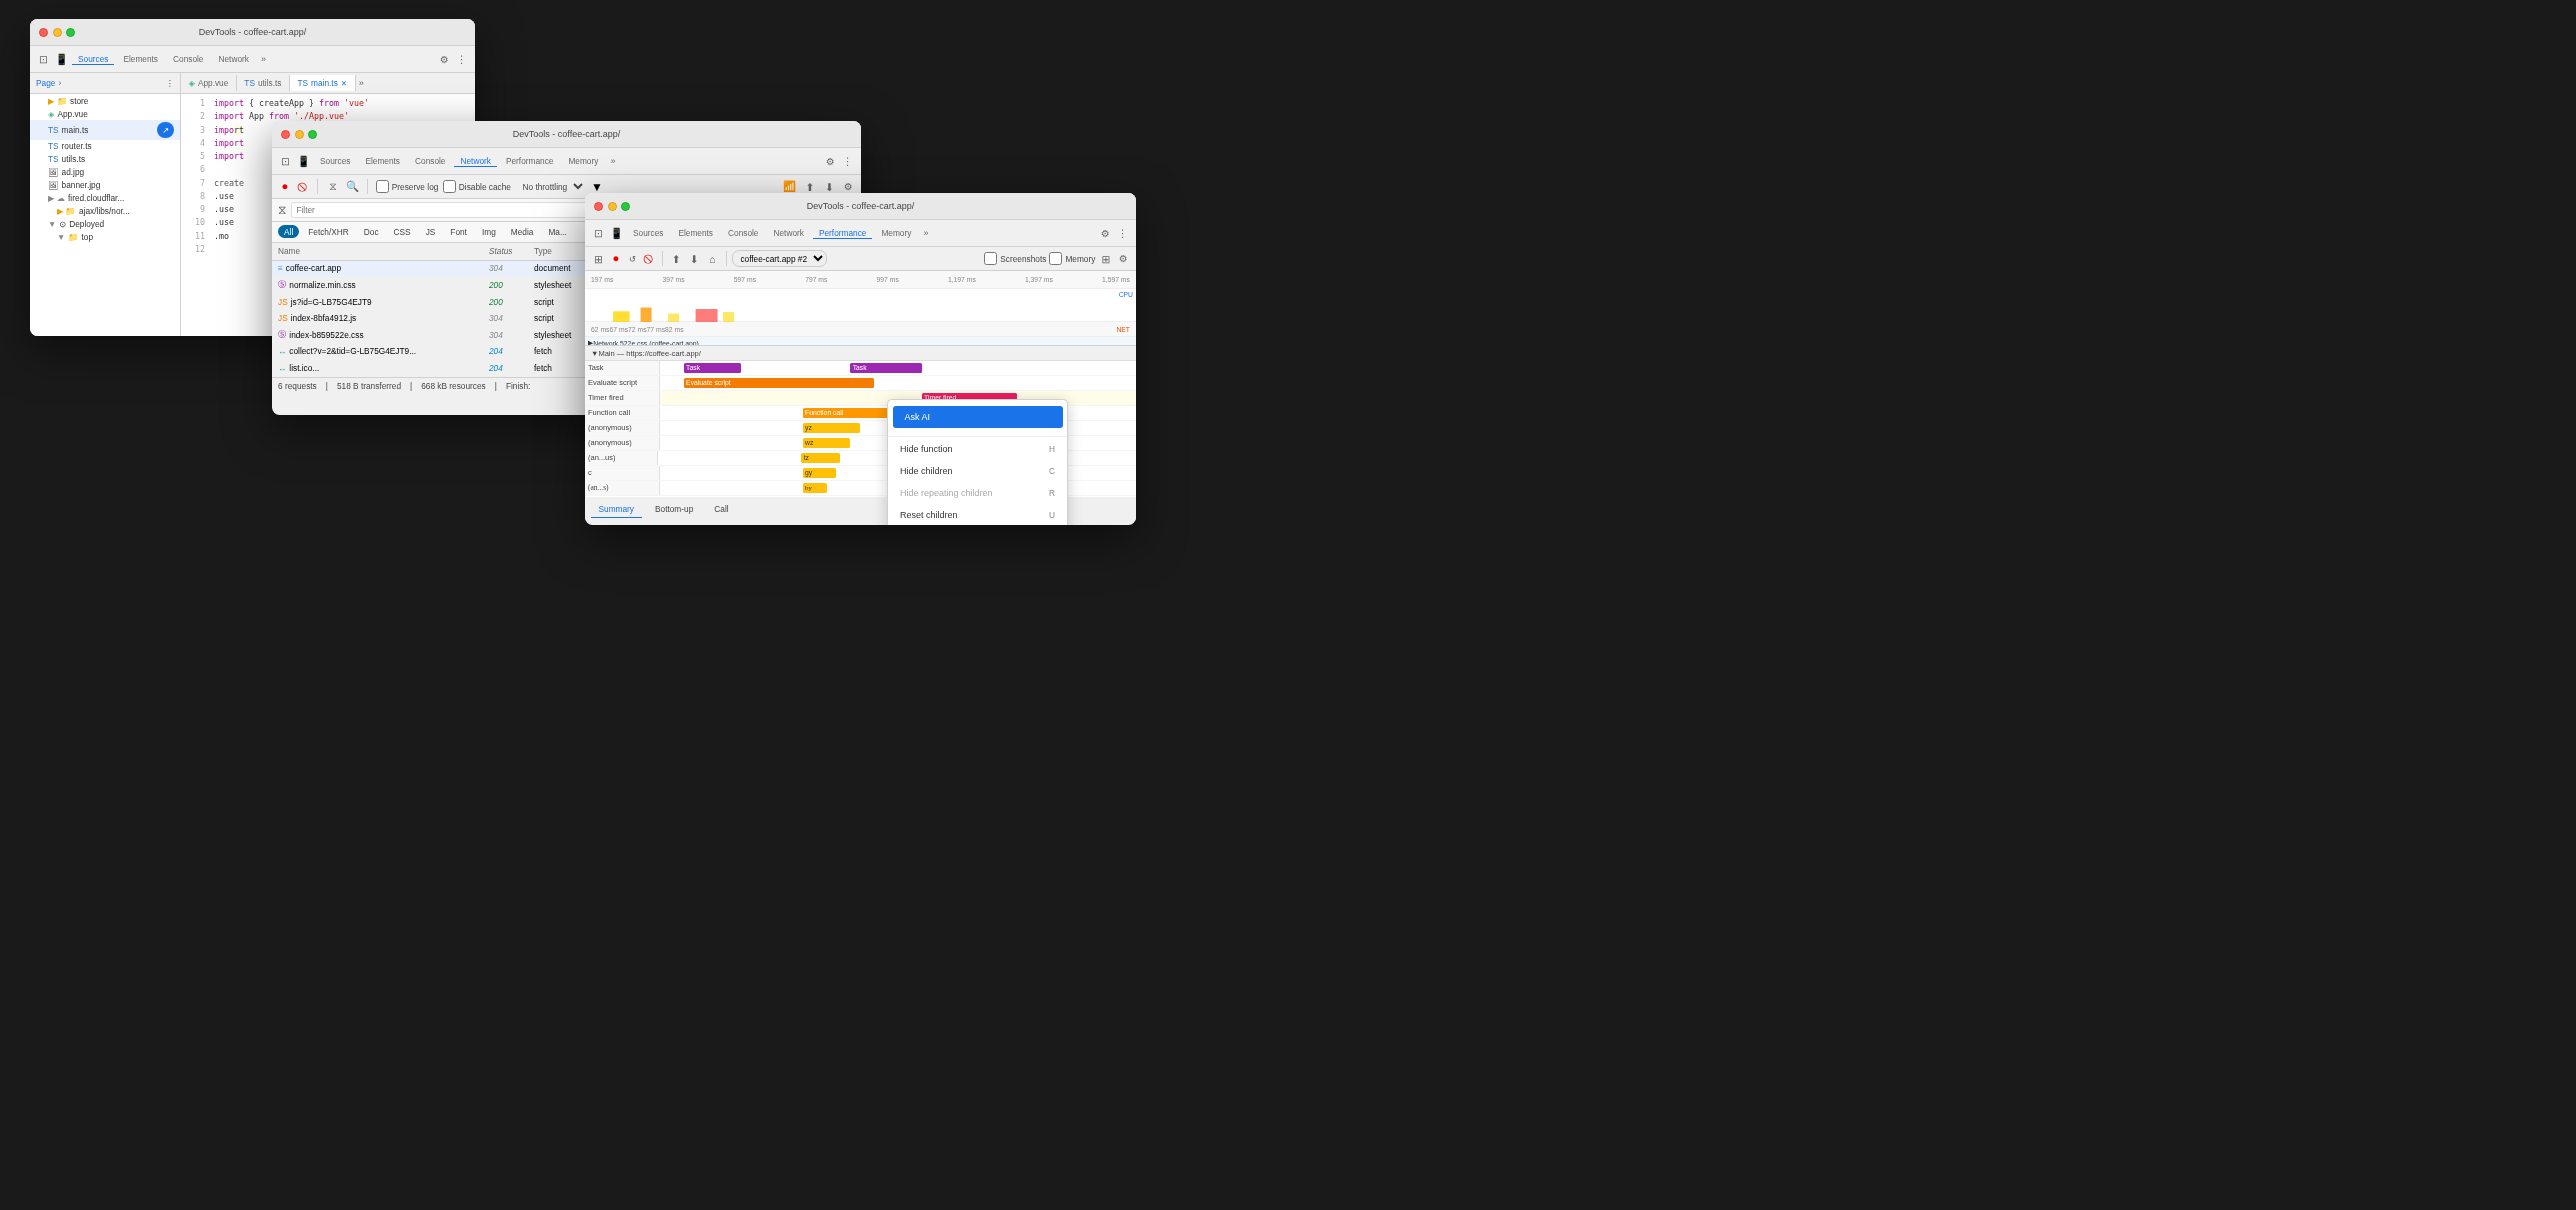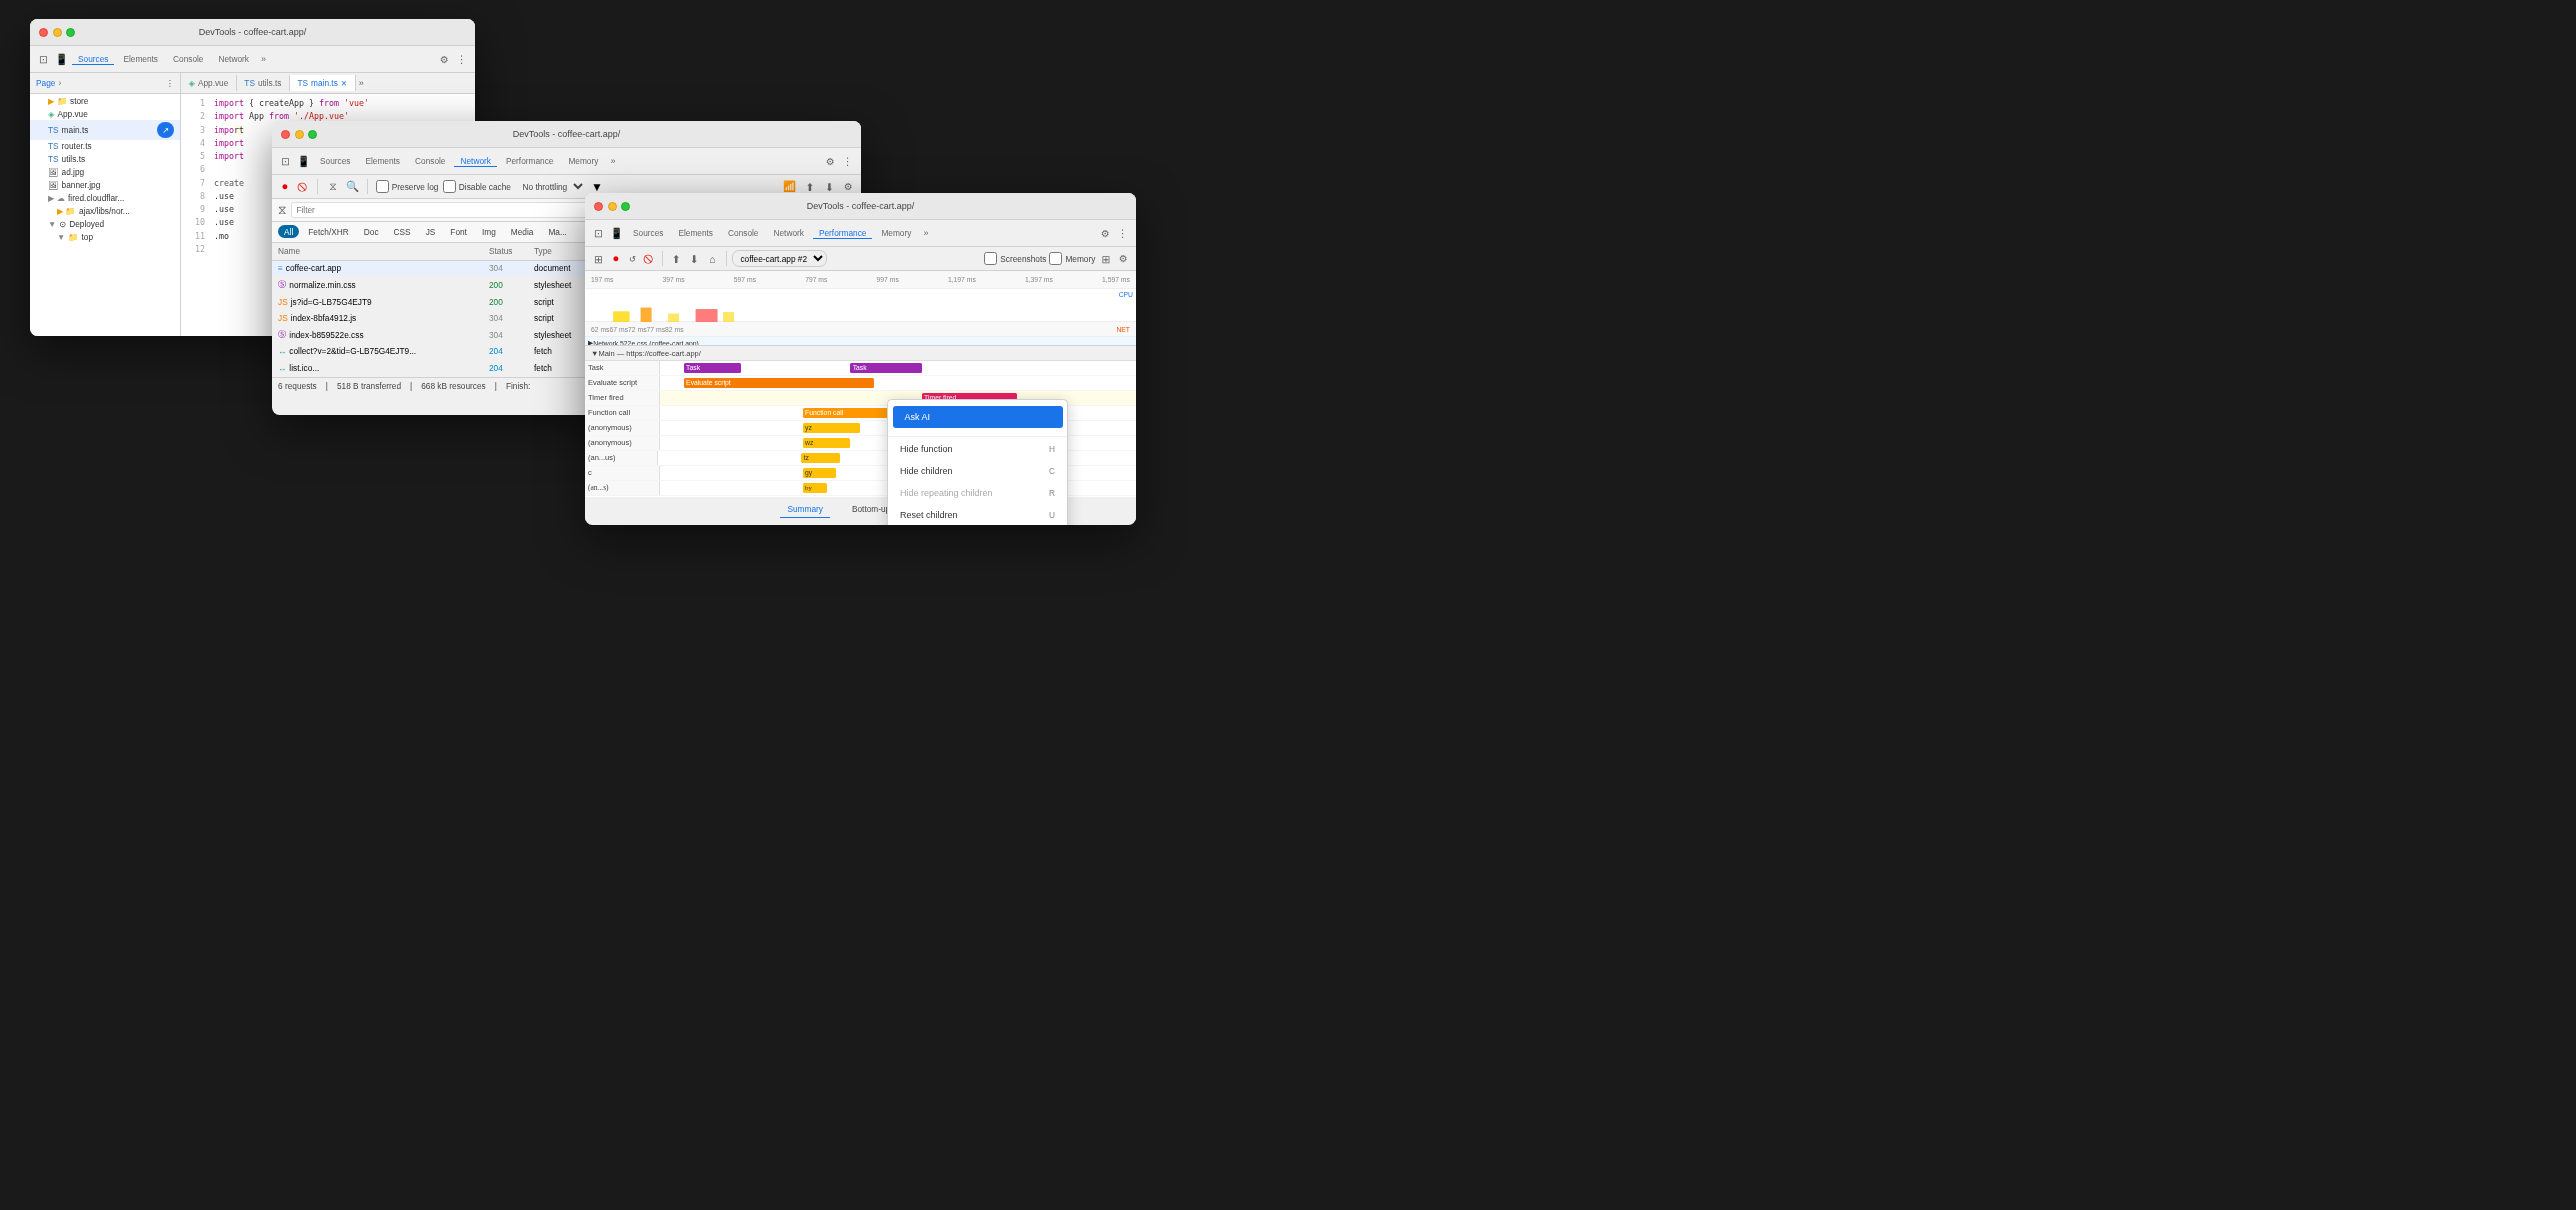--- a/index.html
+++ b/index.html
@@ -284,21 +284,21 @@
       background: #f0f0f0;
       display: flex;
       align-items: center;
       border-bottom: 0.8px solid #d0d0d0;
       font-size: 8.3px;
       color: #666;
       padding: 0 6px;
     }
 
     .net-col-name { width: 211px; }
-    .net-col-status { width: 45px; }
+    .net-col-status { width: 45px; font-style: italic; }
     .net-col-type { width: 75px; }
 
     .network-row {
       height: 16.6px;
       display: flex;
       align-items: center;
       border-bottom: 0.8px solid #f0f0f0;
       font-size: 8.3px;
       padding: 0 6px;
       cursor: pointer;
@@ -356,23 +356,22 @@
       font-size: 7.5px;
       color: #888;
     }
 
     .perf-footer {
       height: 24px;
       background: #f0f0f0;
       display: flex;
       align-items: center;
       padding: 0 6px;
-      gap: 14px;
-      font-size: 8.3px;
-      justify-content: center;
+      gap: 6px;
+      font-size: 8.3px;
     }
 
     .footer-tab {
       padding: 3px 7.5px;
       cursor: pointer;
       color: #444;
       font-size: 8.3px;
     }
 
     .footer-tab.active {

